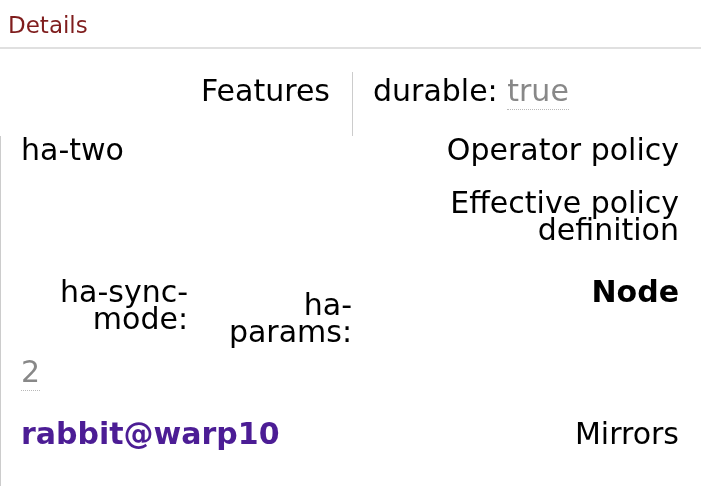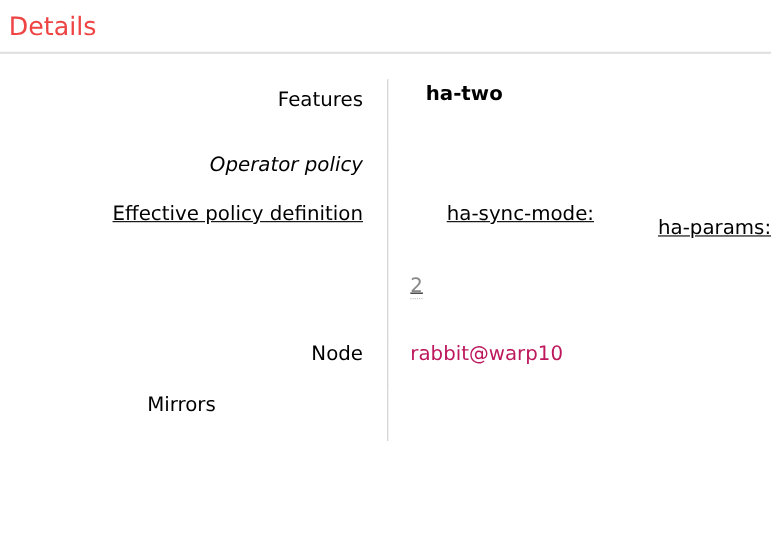--- a/index.html
+++ b/index.html
@@ -13,82 +13,84 @@
     overflow: hidden;
     font-family: "DejaVu Sans", "Liberation Sans", sans-serif;
     color: #000000;
   }
   .section-title {
     margin: 0;
     padding: 12px 8px 8px 8px;
     font-size: 23px;
     line-height: 27px;
     font-weight: normal;
-    color: #ef4444;
+    color: #7f1d1d;
     border-bottom: 2px solid #e0e0e0;
   }
   .facts {
     display: grid;
     grid-template-columns: 352px 1fr;
     margin-top: 23px;
-    font-size: 18px;
+    font-size: 30px;
     line-height: 27px;
   }
   .label-cell {
     text-align: right;
     padding-right: 22px;
     box-sizing: border-box;
     color: #000000;
   }
   .value-cell {
     border-left: 1px solid #cccccc;
     padding-left: 20px;
     box-sizing: border-box;
   }
   
   .r1 { padding-top: 5px;  padding-bottom: 32px; }
   .r2 { padding-bottom: 26px; }
-  .r3 { padding-bottom: 18px; font-style: italic; }
-  .r4 { padding-bottom: 35px; text-decoration: underline; }
-  .r5 { padding-bottom: 20px; }
-  .r6 { padding-bottom: 19px; text-align: center; }
+  .r3 { padding-bottom: 18px; }
+  .r4 { padding-bottom: 35px; }
+  .r5 { padding-bottom: 20px; font-weight: bold; }
+  .r6 { padding-bottom: 19px; }
 
   .kv-key { color: #000000; }
   .hint {
     color: #888888;
     border-bottom: 1px dotted #b9b9b9;
     padding-bottom: 1px;
     cursor: help;
   }
   .policy-name {
-    font-weight: bold;
+    font-weight: normal;
     color: #000000;
-    margin-left: 14px;
   }
-  .node-name { color: #be185d; }
+  .node-name { color: #4c1d95; }
 
   .kvgrid {
     display: grid;
     grid-template-columns: 167px 1fr;
     column-gap: 13px;
-    gap: 12px;
   }
   .kvgrid .kv-key { text-align: right; }
   .kvrow-mid { padding-top: 13px; }
 </style>
 </head>
 <body>
 
 <div>
 
   <h2 class="section-title">Details</h2>
 
   <div class="facts">
 
     <div class="label-cell r1">Features</div>
+    <div class="value-cell r1">
+      <span class="kv-key">durable:</span>
+      <span class="hint">true</span>
+    </div>
 
     <div class="value-cell r2">
       <span class="policy-name">ha-two</span>
     </div>
 
     <div class="label-cell r3">Operator policy</div>
     <div class="value-cell r3">
       <span></span>
     </div>
 

